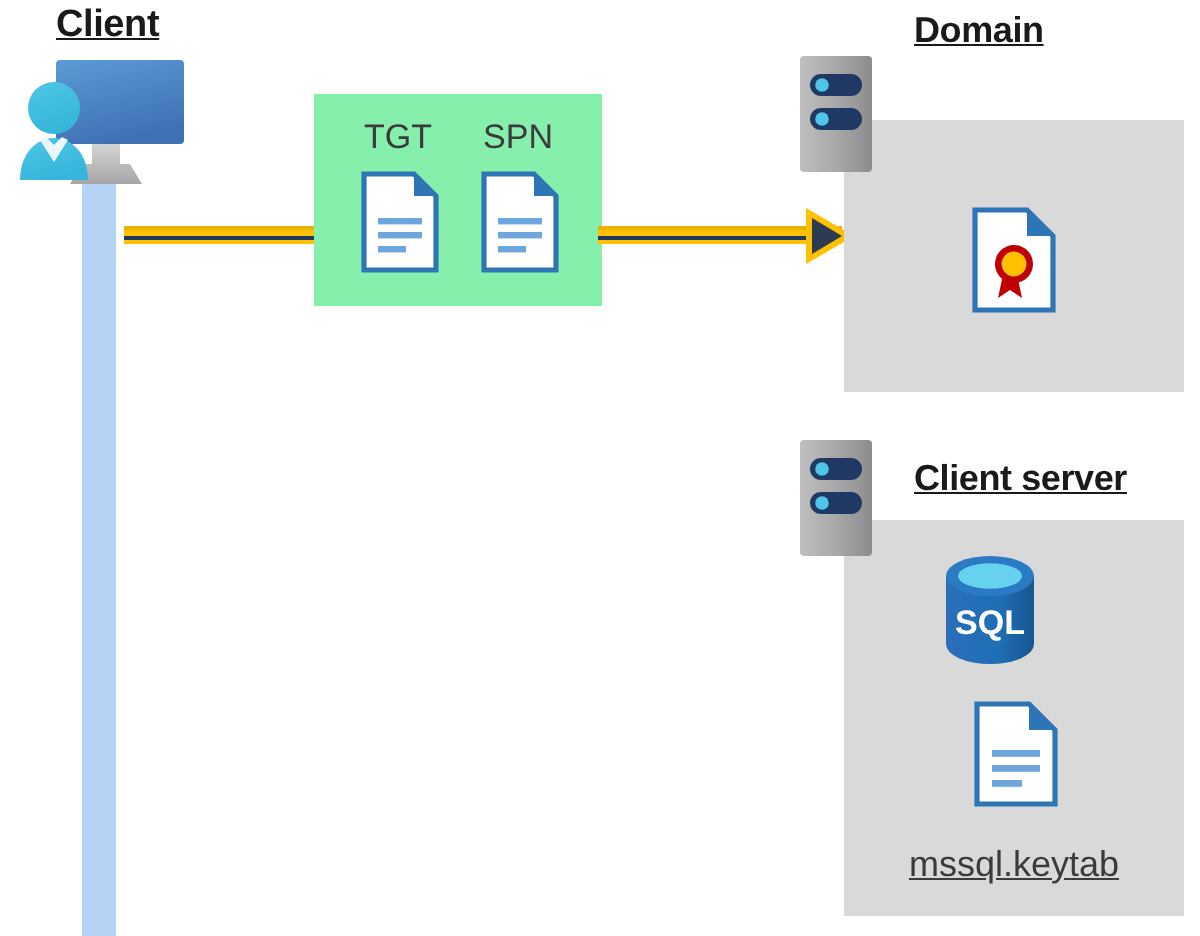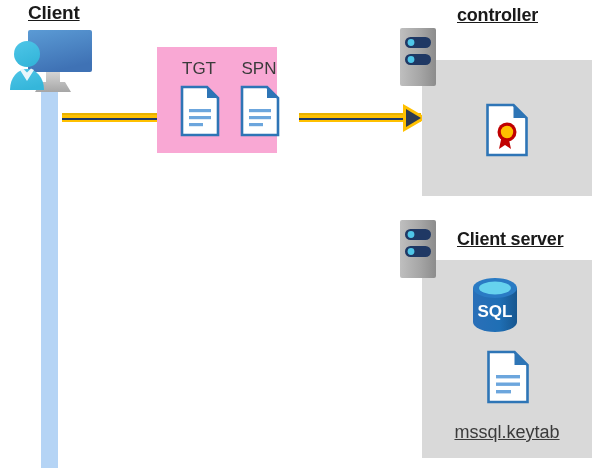--- a/index.html
+++ b/index.html
@@ -49,22 +49,22 @@
     width: 17px; height: 380px;
     background: #b5d4f5;
   }
 
   
   #client-icon { left: 6px; top: 26px; width: 92px; height: 72px; }
 
   
   #msg-box {
     left: 157px; top: 47px;
-    width: 120px; height: 106px;
-    background: #f9a8d4;
+    width: 144px; height: 106px;
+    background: #86efac;
   }
   .msg-label {
     position: absolute;
     top: 12px;
     font-size: 17px;
     color: #3b3b3b;
     text-align: center;
     width: 56px;
   }
   #tgt-label { left: 14px; }
@@ -181,21 +181,21 @@
   <div class="abs" id="arrow-head">
     <svg width="24" height="28" viewBox="0 0 24 28">
       <path d="M0 0 L24 14 L0 28 Z" fill="#ffc000"></path>
       <path d="M3 5 L18 14 L3 23 Z" fill="#2d3b52"></path>
     </svg>
   </div>
 
   <div class="abs panel" id="dc-panel"></div>
 
   <div class="abs title" id="dc-title">
-    <div>controller</div>
+    <div>Domain</div>
   </div>
 
   <div class="abs" id="dc-rack">
     <svg width="36" height="58" viewBox="0 0 36 58">
       <defs>
         <linearGradient id="rackGradA" x1="0" y1="0" x2="1" y2="0">
           <stop offset="0%" stop-color="#bfbfbf"></stop>
           <stop offset="55%" stop-color="#a6a6a6"></stop>
           <stop offset="100%" stop-color="#8c8c8c"></stop>
         </linearGradient>

